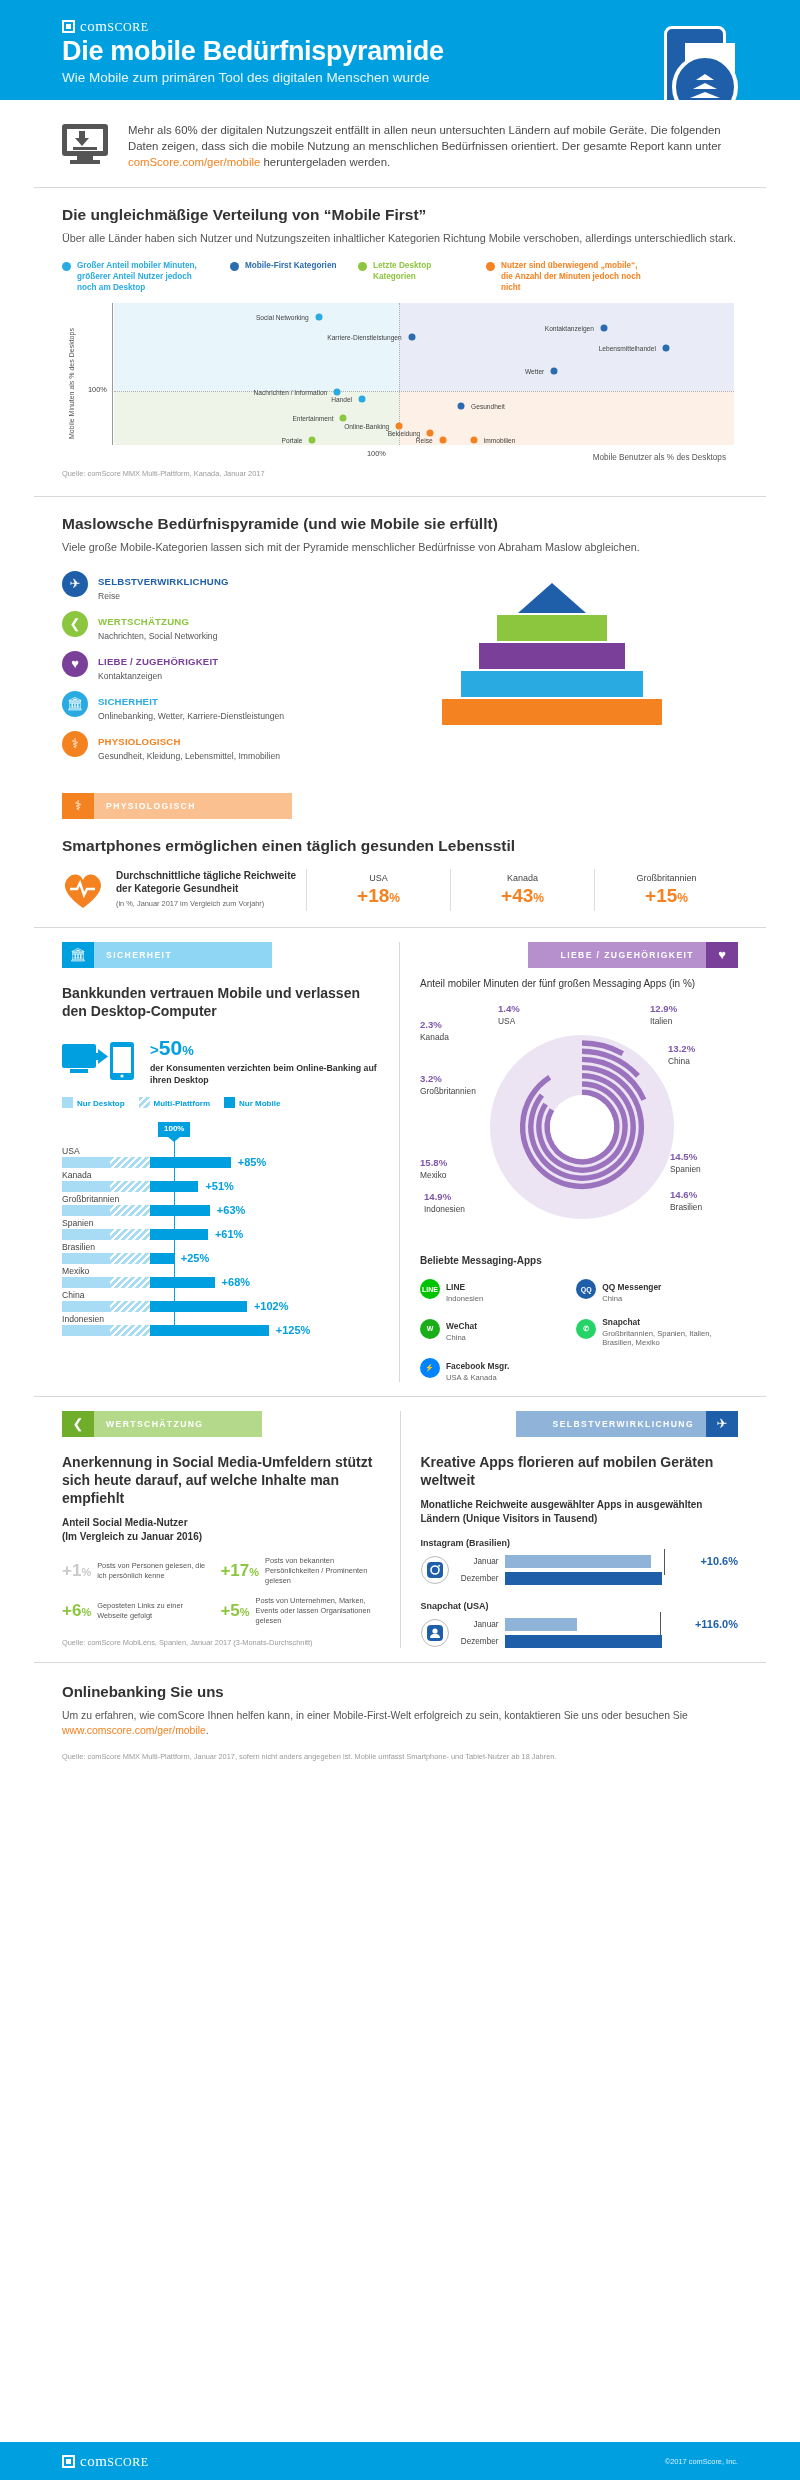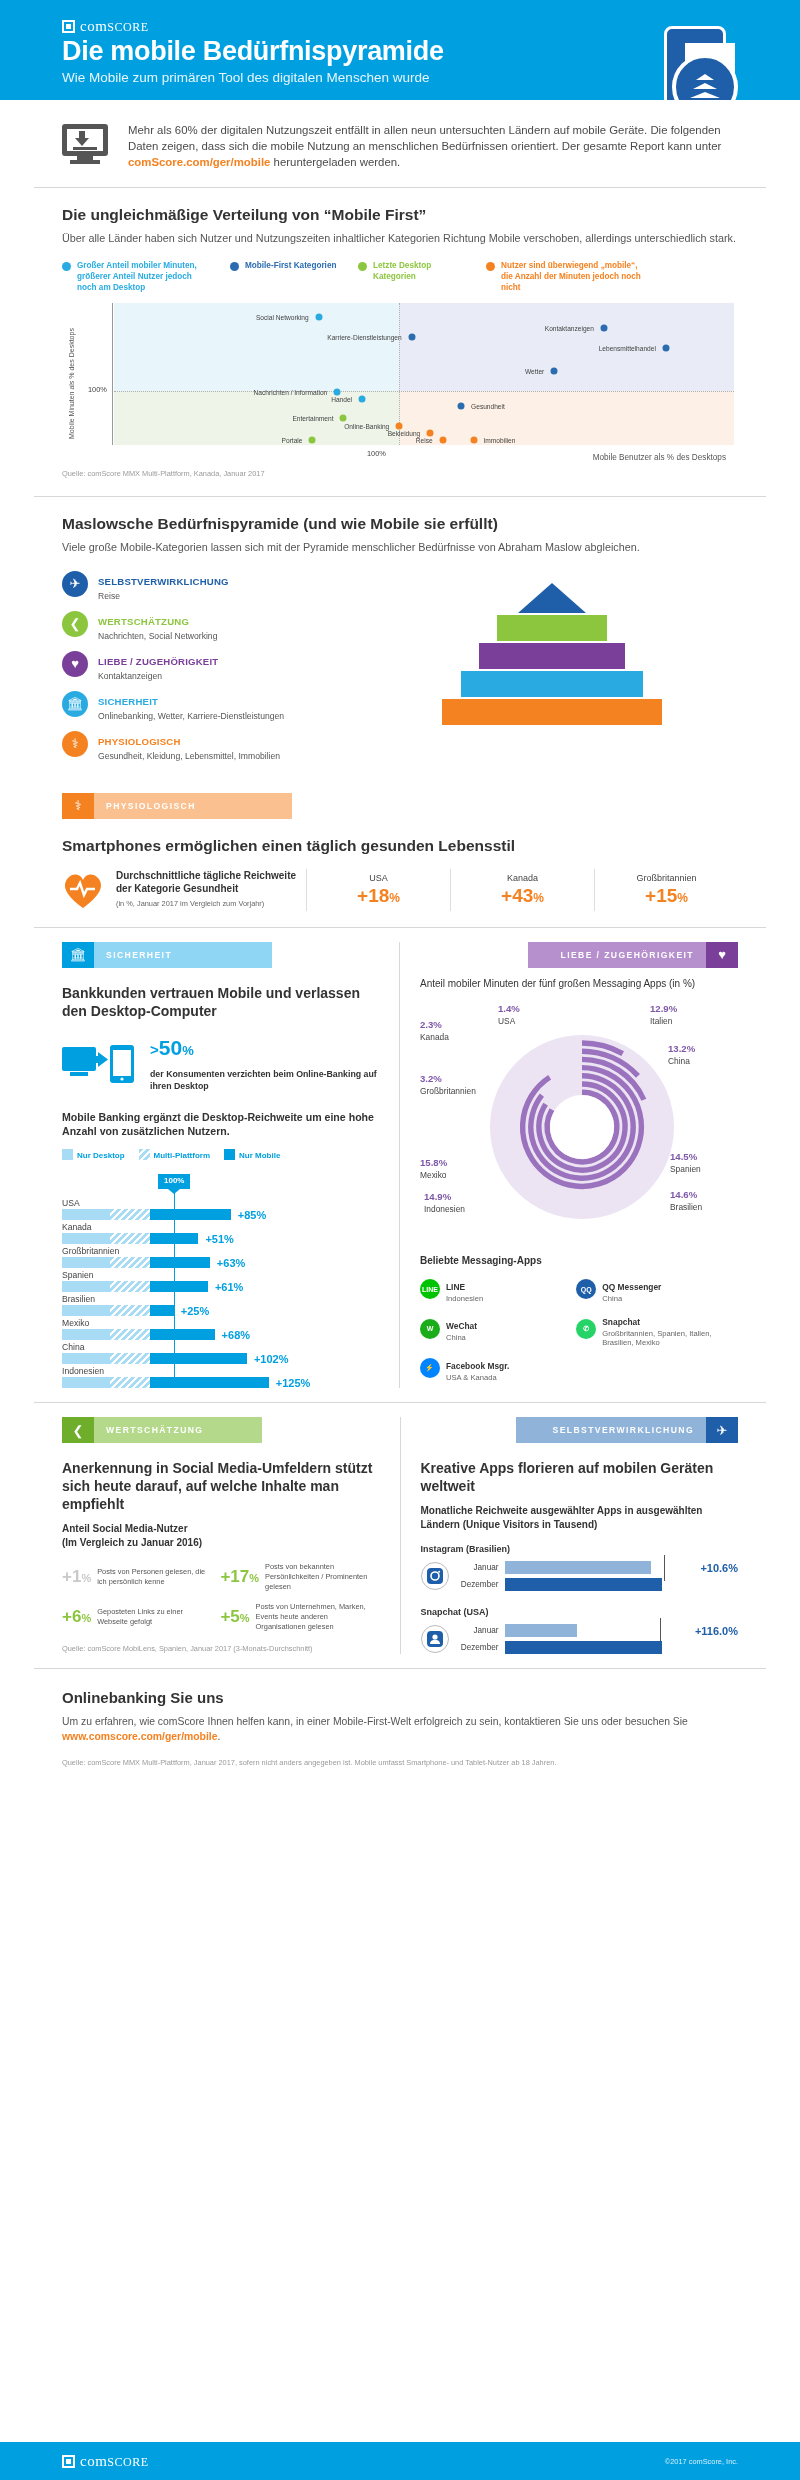--- a/index.html
+++ b/index.html
@@ -30,21 +30,21 @@
   
   .intro { padding: 22px 62px 16px 62px; display: flex; gap: 20px; align-items: flex-start; }
   .dl-icon { width: 46px; height: 40px; flex: none; position: relative; margin-top: 2px; }
   .dl-icon .mon { position: absolute; left: 0; top: 0; width: 46px; height: 32px; border: 5px solid #555; border-radius: 3px; }
   .dl-icon .stand { position: absolute; left: 15px; top: 31px; width: 16px; height: 6px; background: #555; }
   .dl-icon .base { position: absolute; left: 8px; top: 36px; width: 30px; height: 4px; background: #555; }
   .dl-icon .arw { position: absolute; left: 17px; top: 7px; width: 6px; height: 10px; background: #555; }
   .dl-icon .arwh { position: absolute; left: 13px; top: 14px; width: 0; height: 0; border-left: 7px solid transparent; border-right: 7px solid transparent; border-top: 8px solid #555; }
   .dl-icon .ln { position: absolute; left: 11px; top: 23px; width: 24px; height: 3px; background: #555; }
   .intro p { font-size: 11.4px; line-height: 16.2px; color: #4a4a4a; }
-  .orange-link { color: #f58220; font-weight: bold; }
+  .orange-link { color: #f58220; font-weight: normal; }
 
   
   .sec { padding: 0 62px; }
   .rule { height: 1px; background: #d8d8d8; margin: 0 34px; }
   .sec-h { font-size: 15.5px; font-weight: bold; color: #333; }
   .sec-p { font-size: 10.8px; line-height: 15px; color: #555; margin-top: 7px; }
   .note { font-size: 7.4px; color: #9a9a9a; }
 
   
   .legend4 { display: flex; gap: 18px; margin-top: 14px; }
@@ -100,21 +100,21 @@
   .vdiv { width: 1px; background: #d8d8d8; }
   .panel-h { font-size: 14px; font-weight: bold; line-height: 18px; color: #333; margin-top: 16px; }
   .panel-p { font-size: 10px; line-height: 14px; color: #555; margin-top: 9px; }
 
   
   .bank-50 { display: flex; align-items: center; gap: 14px; margin-top: 16px; }
   .m2p { width: 74px; height: 42px; position: relative; flex: none; }
   .big50 { font-size: 21px; font-weight: bold; color: #00a0e0; }
   .big50 .gt { font-size: 15px; }
   .big50 .pc { font-size: 13px; }
-  .bank-50 .cap { font-size: 8.8px; font-weight: bold; line-height: 12px; color: #333; margin-top: 8px; }
+  .bank-50 .cap { font-size: 8.8px; font-weight: bold; line-height: 12px; color: #333; margin-top: 2px; }
   .bank-sub { font-size: 10.6px; font-weight: bold; line-height: 14.4px; color: #333; margin-top: 18px; }
   .blegend { display: flex; gap: 14px; margin-top: 11px; font-size: 8px; font-weight: bold; color: #00a0e0; align-items: center; }
   .blegend .sw { width: 11px; height: 11px; display: inline-block; margin-right: 4px; vertical-align: -2px; }
   .bars { position: relative; margin-top: 14px; }
   .b100 { position: absolute; left: 96px; top: 0; }
   .b100 .tag { background: #00a0e0; color: #fff; font-size: 8px; font-weight: bold; padding: 2px 6px 4px; position: relative; }
   .b100 .tag:after { content: ""; position: absolute; left: 50%; bottom: -5px; transform: translateX(-50%); border-left: 6px solid transparent; border-right: 6px solid transparent; border-top: 5px solid #00a0e0; }
   .b100 .vl { position: absolute; left: 50%; top: 18px; width: 1px; height: 196px; background: #00a0e0; }
   .brow { margin-top: 2px; }
   .brow .cn { font-size: 8.6px; color: #444; }
@@ -357,21 +357,20 @@
             <rect x="48" y="2" width="24" height="38" rx="3" fill="#00a0e0"></rect>
             <rect x="51" y="7" width="18" height="26" fill="#fff"></rect>
             <circle cx="60" cy="36" r="1.6" fill="#fff"></circle>
           </svg>
         </div>
         <div>
           <div class="big50"><span class="gt">&gt;</span><span>50</span><span class="pc">%</span></div>
           <div class="cap">der Konsumenten verzichten beim Online-Banking auf ihren Desktop</div>
         </div>
       </div>
-      <div class="bank-sub">Mobile Banking ergänzt die Desktop-Reichweite um eine hohe Anzahl von zusätzlichen Nutzern.</div>
       <div class="blegend">
         <span><span class="sw" style="background:#a8dcf5"></span><span>Nur Desktop</span></span>
         <span><span class="sw" style="background:repeating-linear-gradient(135deg,#a8dcf5 0 3px,#fff 3px 5px)"></span><span>Multi-Plattform</span></span>
         <span><span class="sw" style="background:#00a0e0"></span><span>Nur Mobile</span></span>
       </div>
       <div class="bars">
         <div class="b100">
           <div class="tag">100%</div>
           <div class="vl"></div>
         </div>
@@ -535,21 +534,21 @@
           <div class="st">
             <span class="n" style="color:#8cc63f">+17<span class="p">%</span></span>
             <span class="d">Posts von bekannten Persönlichkeiten / Prominenten gelesen</span>
           </div>
           <div class="st">
             <span class="n" style="color:#8cc63f">+6<span class="p">%</span></span>
             <span class="d">Geposteten Links zu einer Webseite gefolgt</span>
           </div>
           <div class="st">
             <span class="n" style="color:#8cc63f">+5<span class="p">%</span></span>
-            <span class="d">Posts von Unternehmen, Marken, Events heute anderen Organisationen gelesen</span>
+            <span class="d">Posts von Unternehmen, Marken, Events oder lassen Organisationen gelesen</span>
           </div>
         </div>
       <div class="note" style="margin-top:12px">Quelle: comScore MobiLens, Spanien, Januar 2017 (3-Monats-Durchschnitt)</div>
     </div>
 
     <div class="vdiv"></div>
 
     <div class="col" style="padding-right:62px">
       <div class="banner right" style="width:222px">
         <div class="bi" style="background:#1f5fa9">✈</div>

